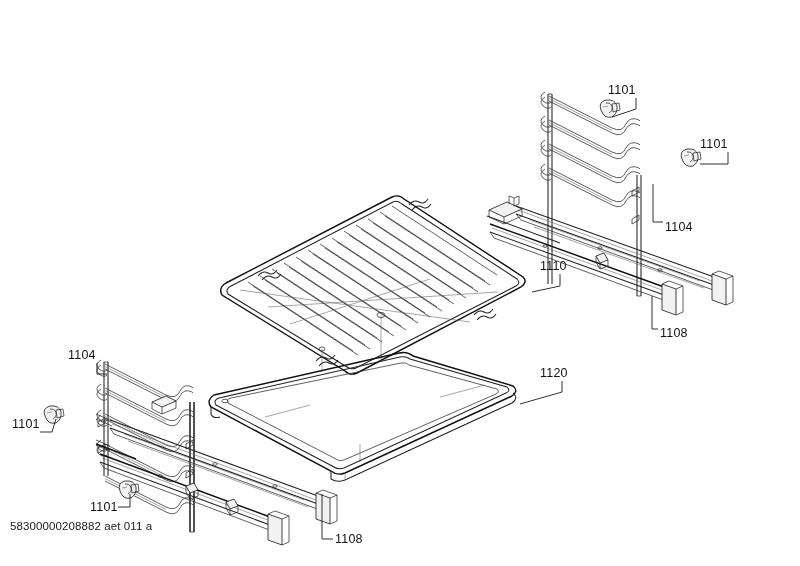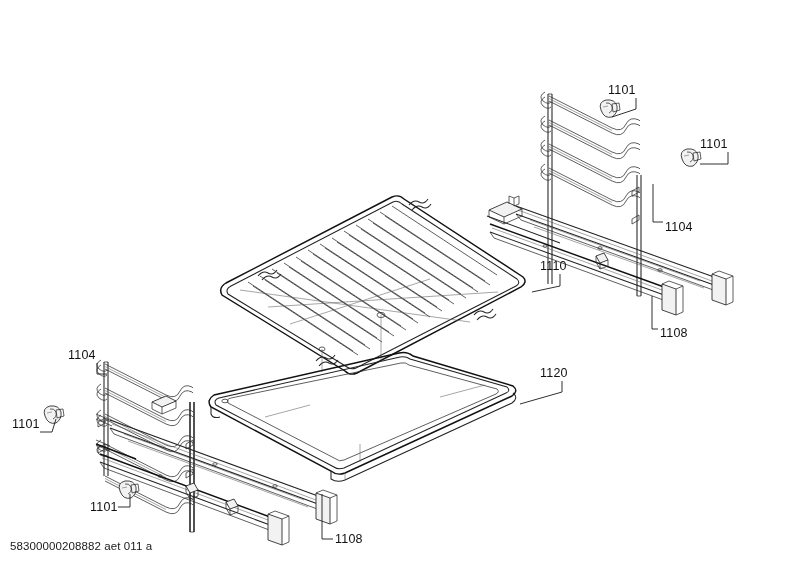--- a/index.html
+++ b/index.html
@@ -30,21 +30,21 @@
   }
   .callout-label {
     font-family: "Liberation Sans", sans-serif;
     font-size: 12.5px;
     fill: #111111;
     letter-spacing: 0.2px;
   }
   .footer-text {
     position: absolute;
     left: 10px;
-    top: 540px;
+    top: 520px;
     font-family: "Liberation Sans", sans-serif;
     font-size: 11.5px;
     color: #1a1a1a;
     letter-spacing: 0.1px;
     white-space: nowrap;
   }
   
   .ln-thin   { fill: none; stroke: #2b2b2b; stroke-width: 0.75; }
   .ln-med    { fill: none; stroke: #222222; stroke-width: 1.05; }
   .ln-thick  { fill: none; stroke: #111111; stroke-width: 1.45; }

